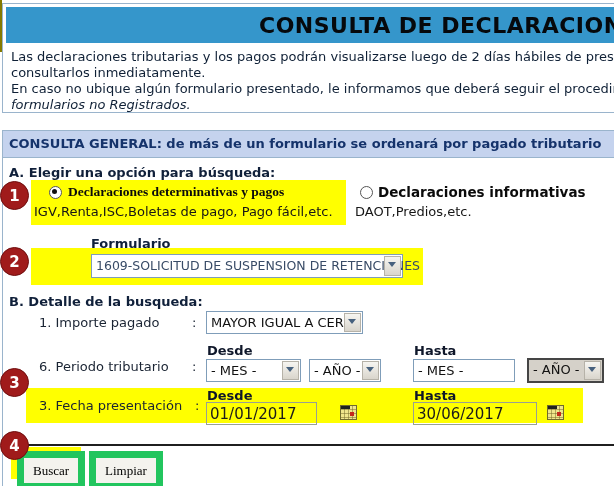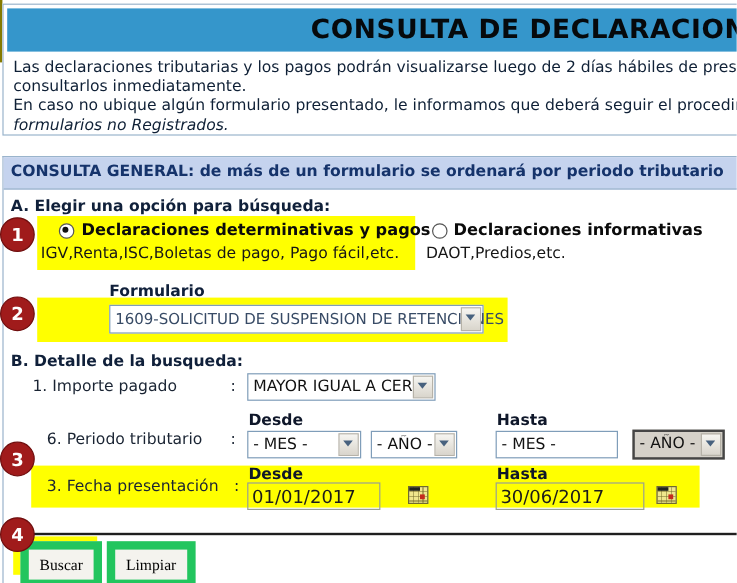--- a/index.html
+++ b/index.html
@@ -80,44 +80,44 @@
     <div class="intro">
       <div>Las declaraciones tributarias y los pagos podrán visualizarse luego de 2 días hábiles de presen</div>
       <div>consultarlos inmediatamente.</div>
       <div>En caso no ubique algún formulario presentado, le informamos que deberá seguir el procedimie</div>
       <div class="italic">formularios no Registrados.</div>
     </div>
   </div>
 
   <div class="box2">
     <div class="section-bar">
-      <span>CONSULTA GENERAL: de más de un formulario se ordenará por periodo tributario</span>
+      <span>CONSULTA GENERAL: de más de un formulario se ordenará por pagado tributario</span>
     </div>
 
     <div class="label-a">A. Elegir una opción para búsqueda:</div>
 
     <div class="hl hl-radio"></div>
     <span class="radio selected" style="left:46px;top:55px;"></span>
-    <div class="opt-label" style="left:65px;top:53px;">Declaraciones determinativas y pagos</div>
+    <div class="opt-label" style="left:65px;top:53px;font-family:Liberation Serif, serif;">Declaraciones determinativas y pagos</div>
     <div class="opt-sub" style="left:31px;top:73px;">IGV,Renta,ISC,Boletas de pago, Pago fácil,etc.</div>
 
     <span class="radio" style="left:357px;top:55px;"></span>
     <div class="opt-label" style="left:375px;top:53px;">Declaraciones informativas</div>
     <div class="opt-sub" style="left:352px;top:73px;">DAOT,Predios,etc.</div>
 
     <div class="form-label">Formulario</div>
     <div class="hl hl-form"></div>
     <div class="sel sel-form" style="left:88px;top:123px;width:312px;">
       <span class="txt">1609-SOLICITUD DE SUSPENSION DE RETENCIONES</span>
       <span class="btn"></span>
     </div>
 
     <div class="label-b">B. Detalle de la busqueda:</div>
 
-    <div class="row-label" style="left:24px;top:184px;text-align:center;">1. Importe pagado</div>
+    <div class="row-label" style="left:36px;top:184px;text-align:center;">1. Importe pagado</div>
     <div class="colon" style="top:184px;">:</div>
     <div class="sel" style="left:203px;top:180px;width:157px;">
       <span class="txt">MAYOR IGUAL A CERO</span>
       <span class="btn"></span>
     </div>
 
     <div class="row-label" style="left:36px;top:228px;">6. Periodo tributario</div>
     <div class="colon" style="top:228px;">:</div>
     <div class="col-hdr" style="left:204px;top:212px;">Desde</div>
     <div class="sel" style="left:203px;top:228px;width:95px;">

